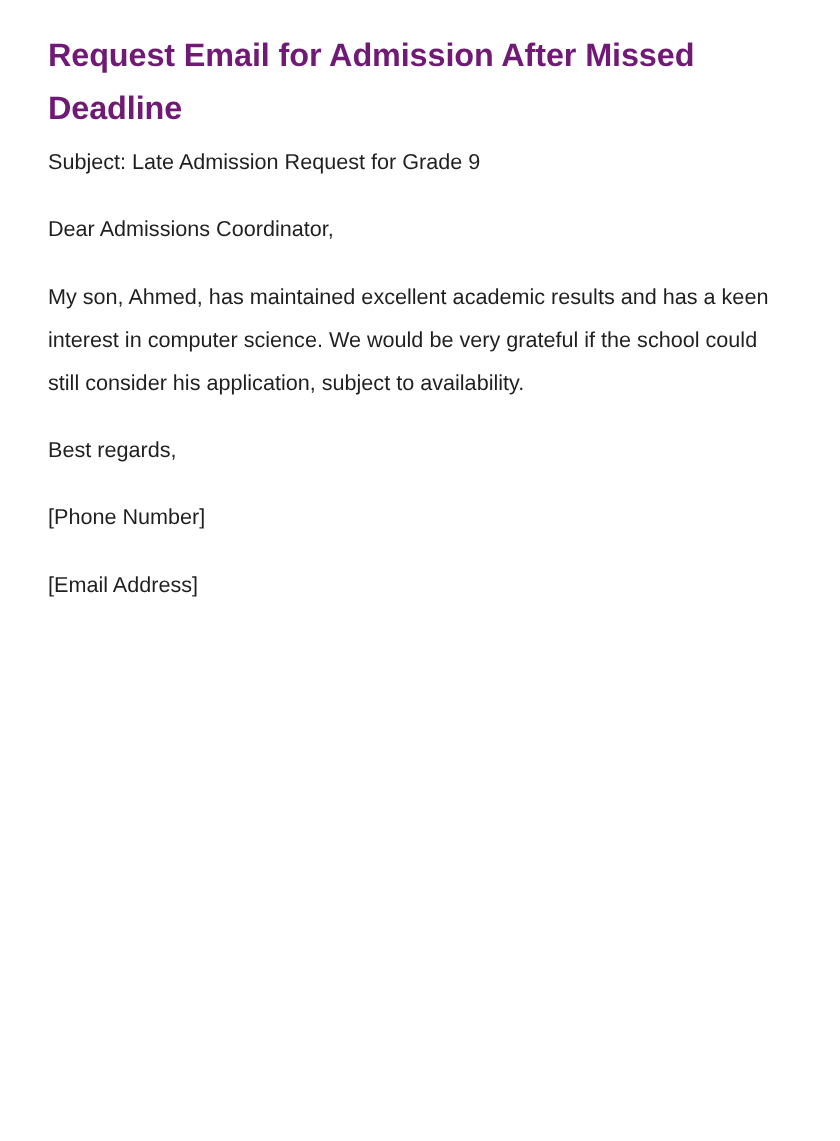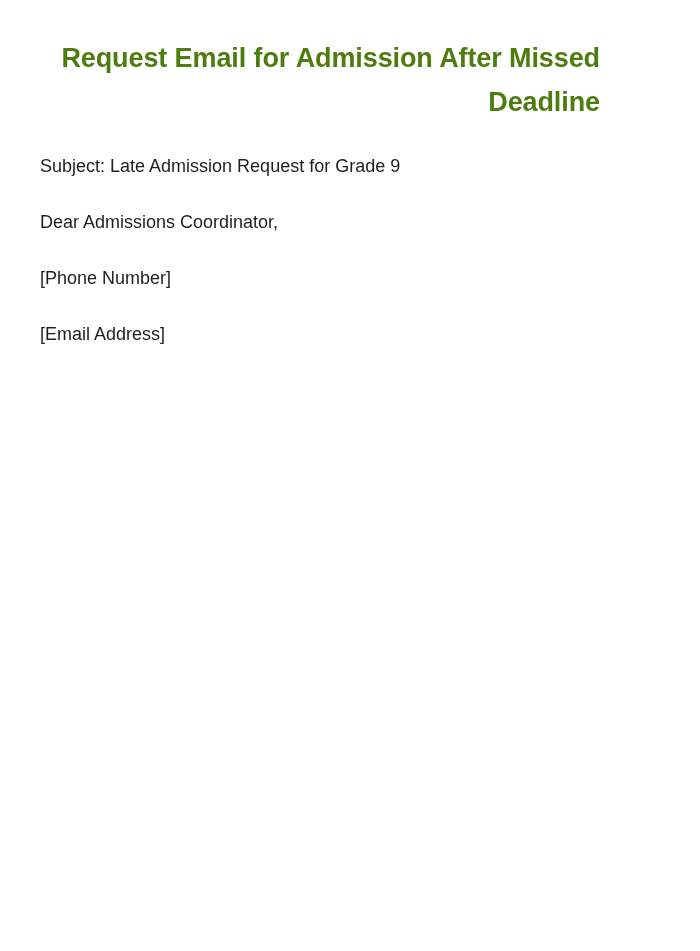--- a/index.html
+++ b/index.html
@@ -19,33 +19,32 @@
 
   .page {
     box-sizing: border-box;
     width: 700px;
     height: 951px;
     background: #ffffff;
     padding: 24px 40px 0 40px;
   }
 
   .doc-title {
-    margin: 12px 0 0 0;
+    margin: 0 0 0 0;
     font-family: "Liberation Sans", sans-serif;
     font-size: 27px;
     font-weight: bold;
     line-height: 44px;
     letter-spacing: -0.1px;
-    color: #4d7c0f;
+    color: #701a75;
     max-width: 560px;
-    text-align: right;
   }
 
   .doc-body {
-    margin-top: 24px;
+    margin-top: 5px;
   }
 
   .para {
     margin: 0 0 20px 0;
     font-size: 18px;
     line-height: 36px;
     font-weight: 400;
     color: #1f1f1f;
     max-width: 608px;
   }
@@ -65,22 +64,24 @@
 
   <h1 class="doc-title">Request Email for Admission After Missed Deadline</h1>
 
   <div class="doc-body">
 
     <p class="para">Subject: Late Admission Request for Grade 9</p>
 
     <p class="para">Dear Admissions Coordinator,</p>
 
 
+    <p class="para">My son, Ahmed, has maintained excellent academic results and has a keen interest in computer science. We would be very grateful if the school could still consider his application, subject to availability.</p>
 
 
+    <p class="para sign-line">Best regards,</p>
 
 
     <p class="para sign-line">[Phone Number]</p>
 
     <p class="para sign-line">[Email Address]</p>
 
   </div>
 </div>
 
 </body></html>

